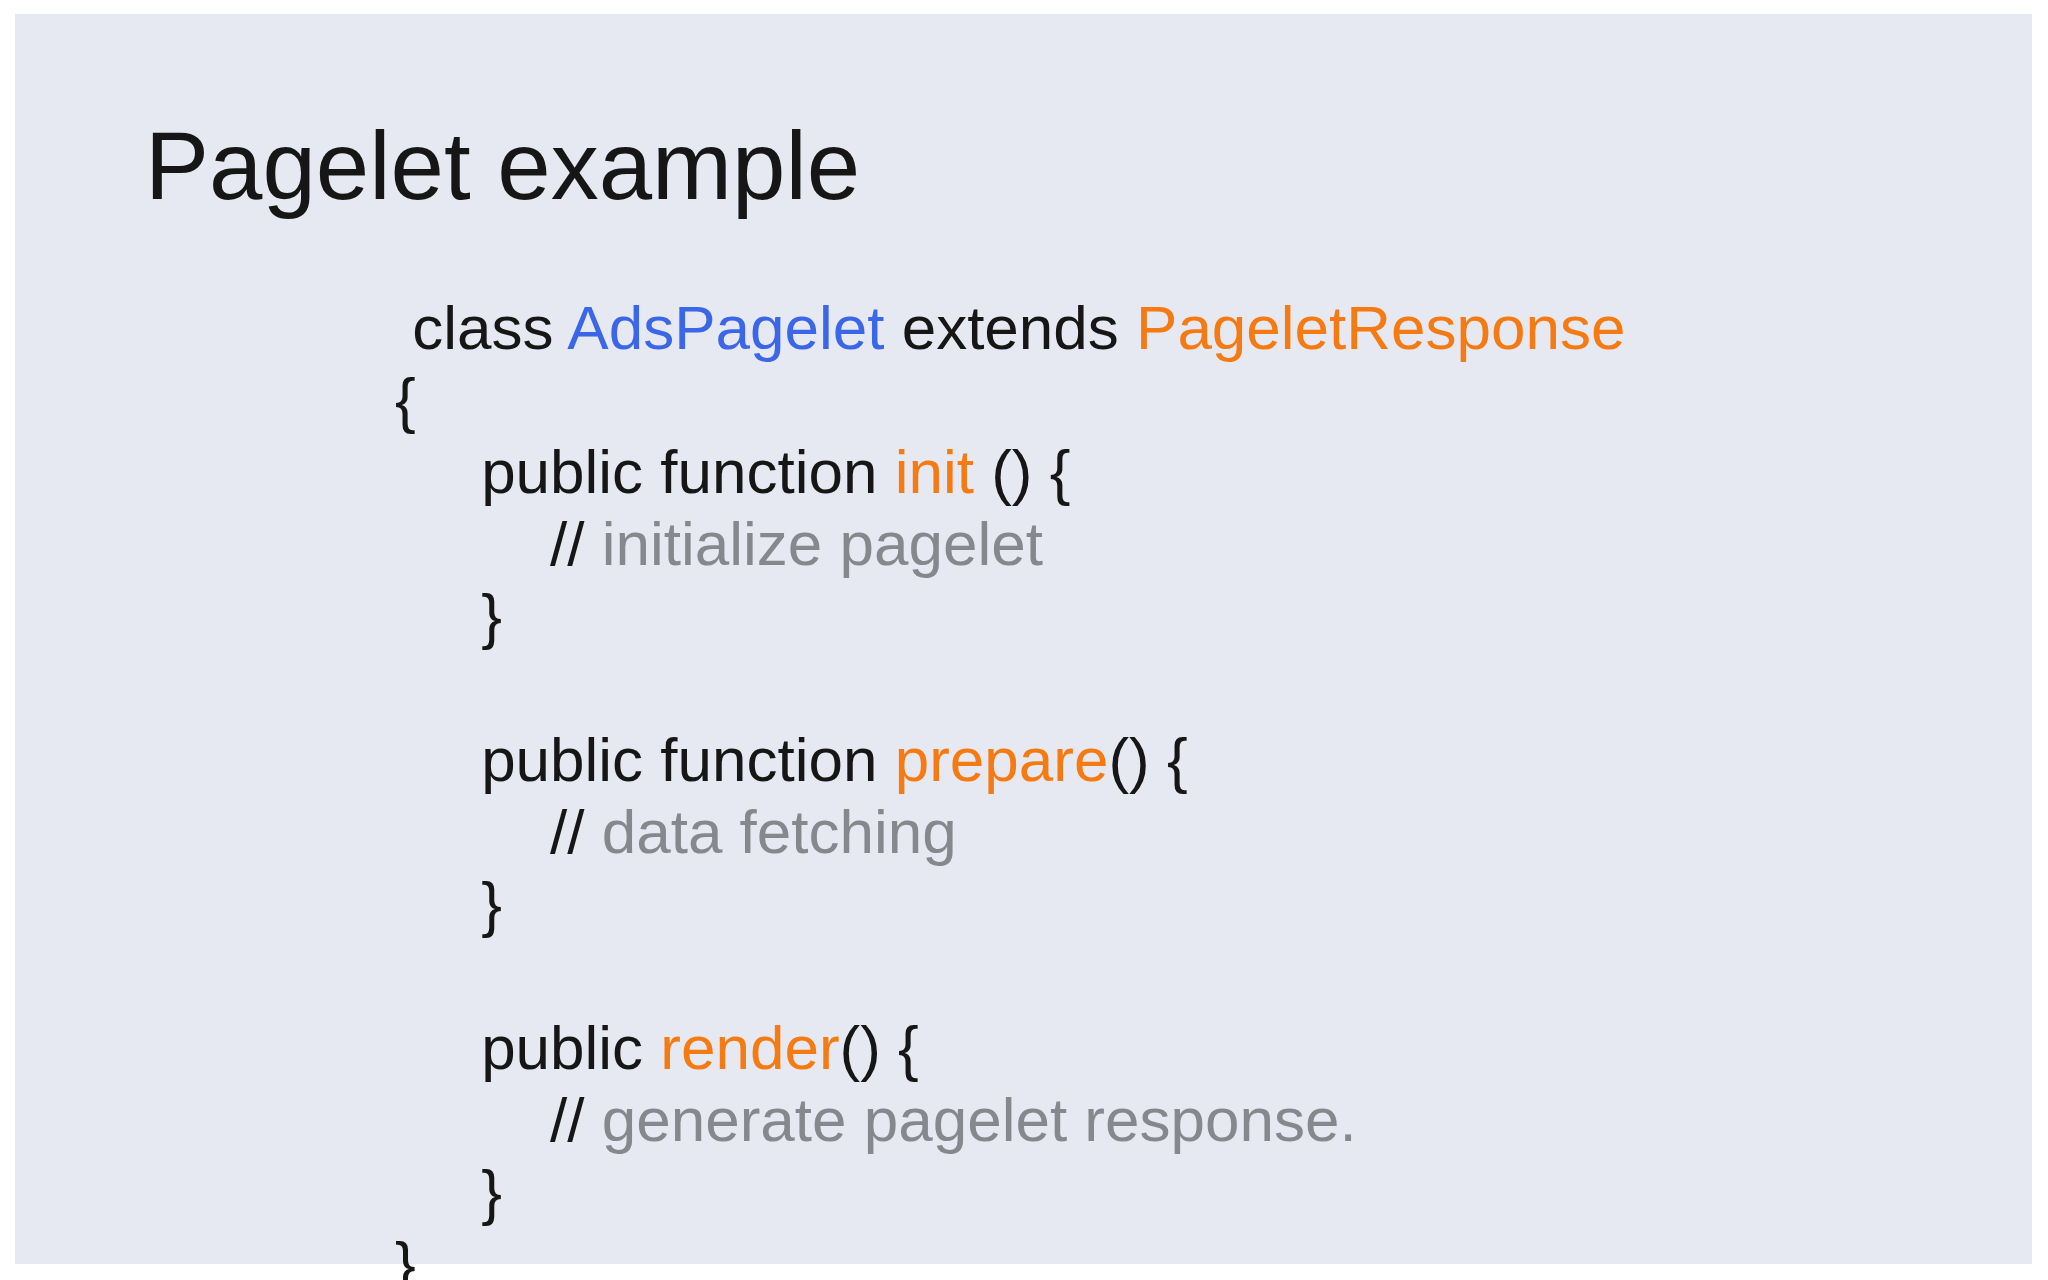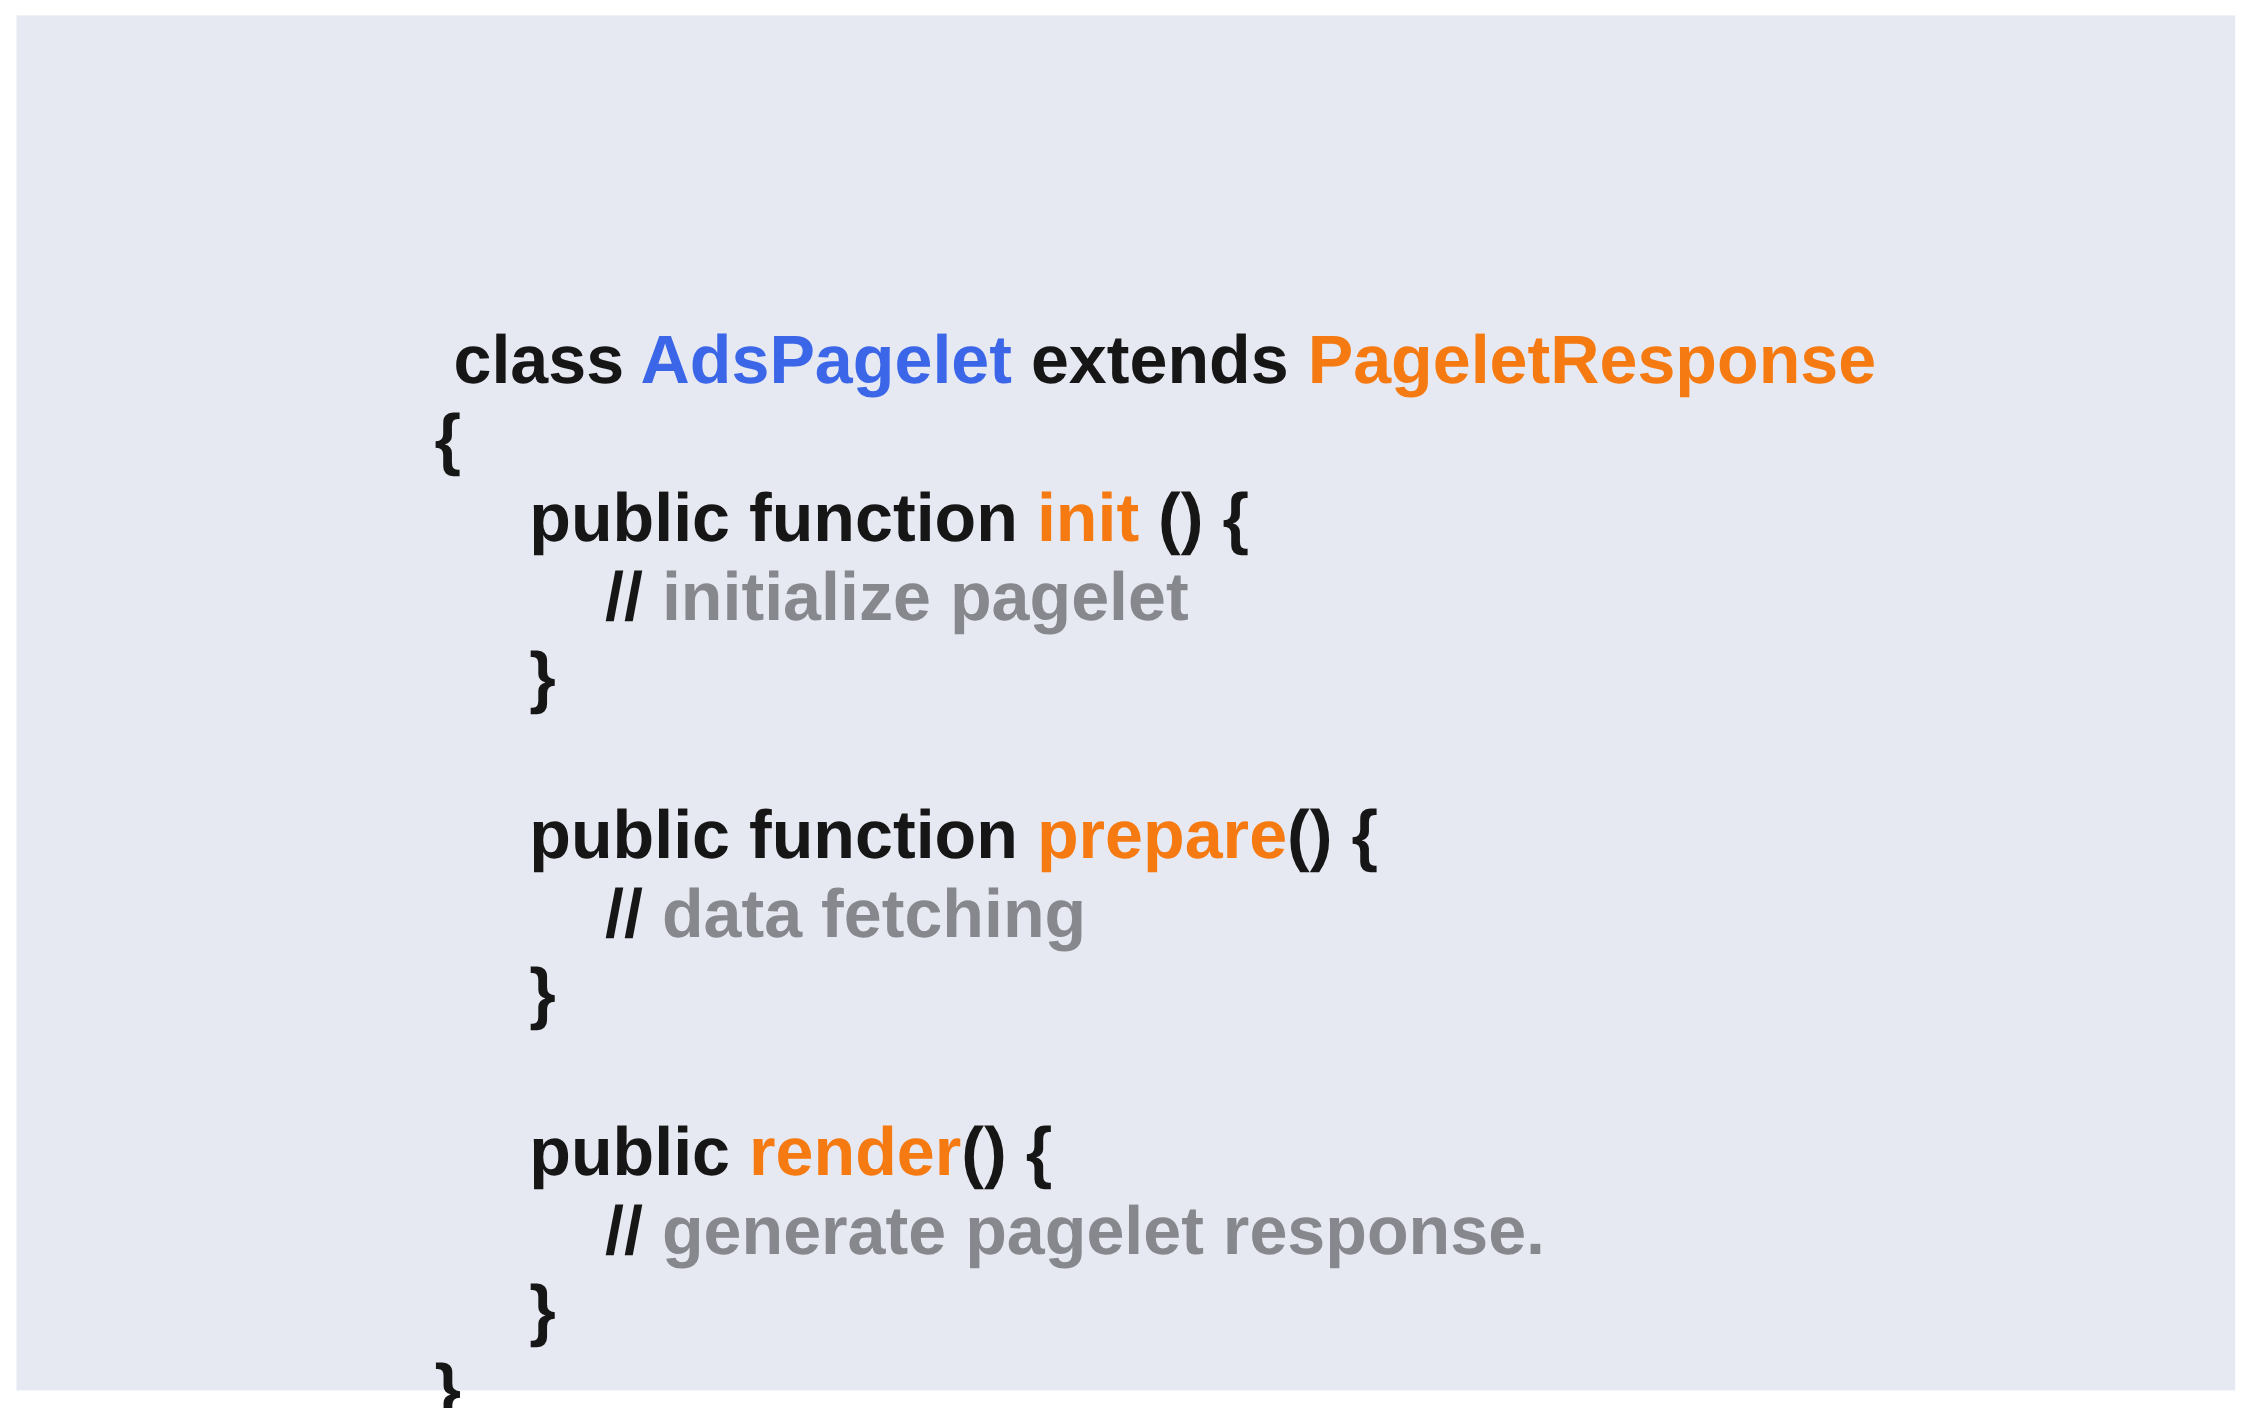--- a/index.html
+++ b/index.html
@@ -35,23 +35,23 @@
     position: absolute;
     left: 380px;
     top: 278px;
     font-size: 62px;
     line-height: 72px;
     white-space: pre;
   }
   .code-line {
     height: 72px;
     white-space: pre;
-    font-weight: bold;
   }
 </style>
 </head>
 <body>
 
 <div class="screen" style="background: rgb(255, 255, 255);">
   <div class="slide" style="background: rgb(231, 233, 242);">
+    <h1 class="slide-title" style="margin: 0px; font-weight: normal; color: rgb(22, 22, 22);">Pagelet example</h1>
     <div class="code-block"><div class="code-line"><span style="color: rgb(22, 22, 22);"> class </span><span style="color: rgb(59, 102, 232);">AdsPagelet</span><span style="color: rgb(22, 22, 22);"> extends </span><span style="color: rgb(245, 122, 18);">PageletResponse</span></div><div class="code-line"><span style="color: rgb(22, 22, 22);">{</span></div><div class="code-line"><span style="color: rgb(22, 22, 22);">     public function </span><span style="color: rgb(245, 122, 18);">init</span><span style="color: rgb(22, 22, 22);"> () {</span></div><div class="code-line"><span style="color: rgb(22, 22, 22);">         // </span><span style="color: rgb(134, 136, 141);">initialize pagelet</span></div><div class="code-line"><span style="color: rgb(22, 22, 22);">     }</span></div><div class="code-line"></div><div class="code-line"><span style="color: rgb(22, 22, 22);">     public function </span><span style="color: rgb(245, 122, 18);">prepare</span><span style="color: rgb(22, 22, 22);">() {</span></div><div class="code-line"><span style="color: rgb(22, 22, 22);">         // </span><span style="color: rgb(134, 136, 141);">data fetching</span></div><div class="code-line"><span style="color: rgb(22, 22, 22);">     }</span></div><div class="code-line"></div><div class="code-line"><span style="color: rgb(22, 22, 22);">     public </span><span style="color: rgb(245, 122, 18);">render</span><span style="color: rgb(22, 22, 22);">() {</span></div><div class="code-line"><span style="color: rgb(22, 22, 22);">         // </span><span style="color: rgb(134, 136, 141);">generate pagelet response.</span></div><div class="code-line"><span style="color: rgb(22, 22, 22);">     }</span></div><div class="code-line"><span style="color: rgb(22, 22, 22);">}</span></div></div>
   </div>
 </div>
 
 </body></html>

